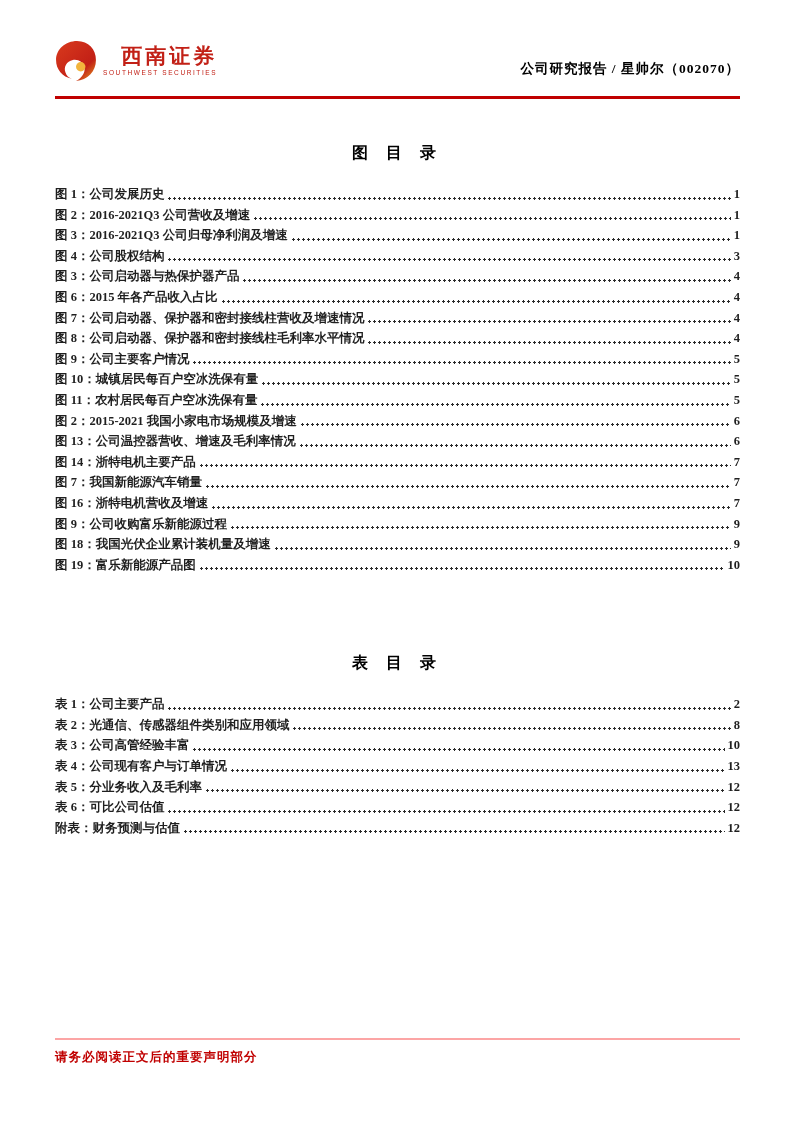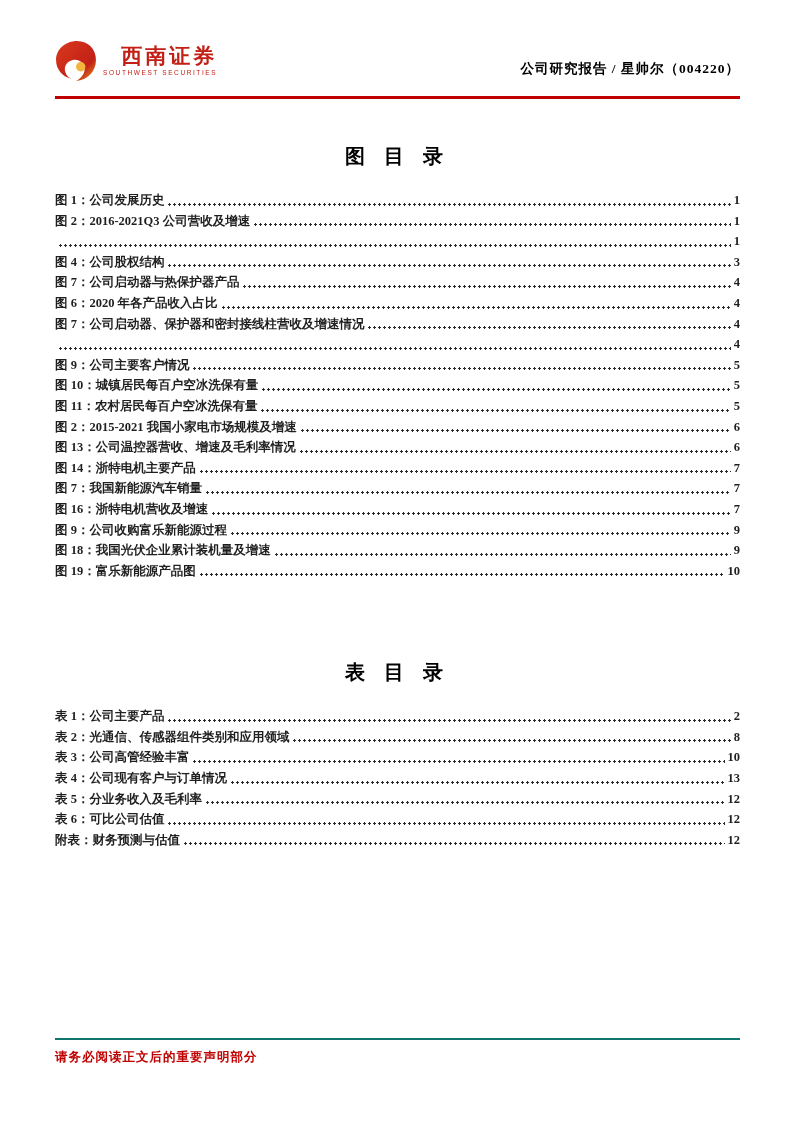--- a/index.html
+++ b/index.html
@@ -49,21 +49,21 @@
     font-size:13.5px;
     font-weight:bold;
     color:#000000;
     padding-bottom:4px;
     letter-spacing:1px;
   }
   
   .toc-title{
     margin:44px 0 20px 0;
     text-align:center;
-    font-size:20px;
+    font-size:16px;
     font-weight:bold;
     letter-spacing:7px;
     color:#000000;
   }
   .toc-title.second{
     margin-top:78px;
   }
   .toc-list{margin:0;}
   .toc-row{
     display:flex;
@@ -85,21 +85,21 @@
     background-repeat:repeat-x;
     background-position:left calc(100% - 4px);
   }
   .toc-page{flex:0 0 auto;}
   
   .footer{
     position:absolute;
     left:55px;
     right:53px;
     top:1038px;
-    border-top:2px solid #0f766e;
+    border-top:2px solid #fca5a5;
     padding-top:9px;
   }
   .disclaimer{
     color:#c00000;
     font-size:12.5px;
     font-weight:bold;
     letter-spacing:1px;
   }
 </style>
 </head>
@@ -123,68 +123,70 @@
               C26 36 29 31 28 26 C27 21 22 18 17 19 C11 20 8 26 10 31
               C11 34 13 36 16 37 C7 35 1 28 1 19 C1 9 10 1 21 1 Z"></path>
             <circle cx="24.5" cy="25.5" r="4.5" fill="#f2b43c"></circle>
           </svg>
         </span>
         <div class="logo-text">
           <div class="logo-cn">西南证券</div>
           <div class="logo-en">SOUTHWEST SECURITIES</div>
         </div>
       </div>
-      <div class="report-label">公司研究报告 / 星帅尔（004220）</div>
+      <div class="report-label">公司研究报告 / 星帅尔（002070）</div>
     </div>
 
     <div class="toc-title">图 目 录</div>
     <div class="toc-list">
 
         <div class="toc-row">
           <span class="toc-text">图 1：公司发展历史</span>
           <span class="leader"></span>
           <span class="toc-page">1</span>
         </div>
 
         <div class="toc-row">
           <span class="toc-text">图 2：2016-2021Q3 公司营收及增速</span>
           <span class="leader"></span>
           <span class="toc-page">1</span>
         </div>
 
         <div class="toc-row">
+          <span class="toc-text">图 3：2016-2021Q3 公司归母净利润及增速</span>
           <span class="leader"></span>
           <span class="toc-page">1</span>
         </div>
 
         <div class="toc-row">
           <span class="toc-text">图 4：公司股权结构</span>
           <span class="leader"></span>
           <span class="toc-page">3</span>
         </div>
 
         <div class="toc-row">
-          <span class="toc-text">图 7：公司启动器与热保护器产品</span>
+          <span class="toc-text">图 3：公司启动器与热保护器产品</span>
           <span class="leader"></span>
           <span class="toc-page">4</span>
         </div>
 
         <div class="toc-row">
-          <span class="toc-text">图 6：2020 年各产品收入占比</span>
+          <span class="toc-text">图 6：2015 年各产品收入占比</span>
           <span class="leader"></span>
           <span class="toc-page">4</span>
         </div>
 
         <div class="toc-row">
           <span class="toc-text">图 7：公司启动器、保护器和密封接线柱营收及增速情况</span>
           <span class="leader"></span>
           <span class="toc-page">4</span>
         </div>
 
         <div class="toc-row">
+          <span class="toc-text">图 8：公司启动器、保护器和密封接线柱毛利率水平情况</span>
           <span class="leader"></span>
           <span class="toc-page">4</span>
         </div>
 
         <div class="toc-row">
           <span class="toc-text">图 9：公司主要客户情况</span>
           <span class="leader"></span>
           <span class="toc-page">5</span>
         </div>
 

